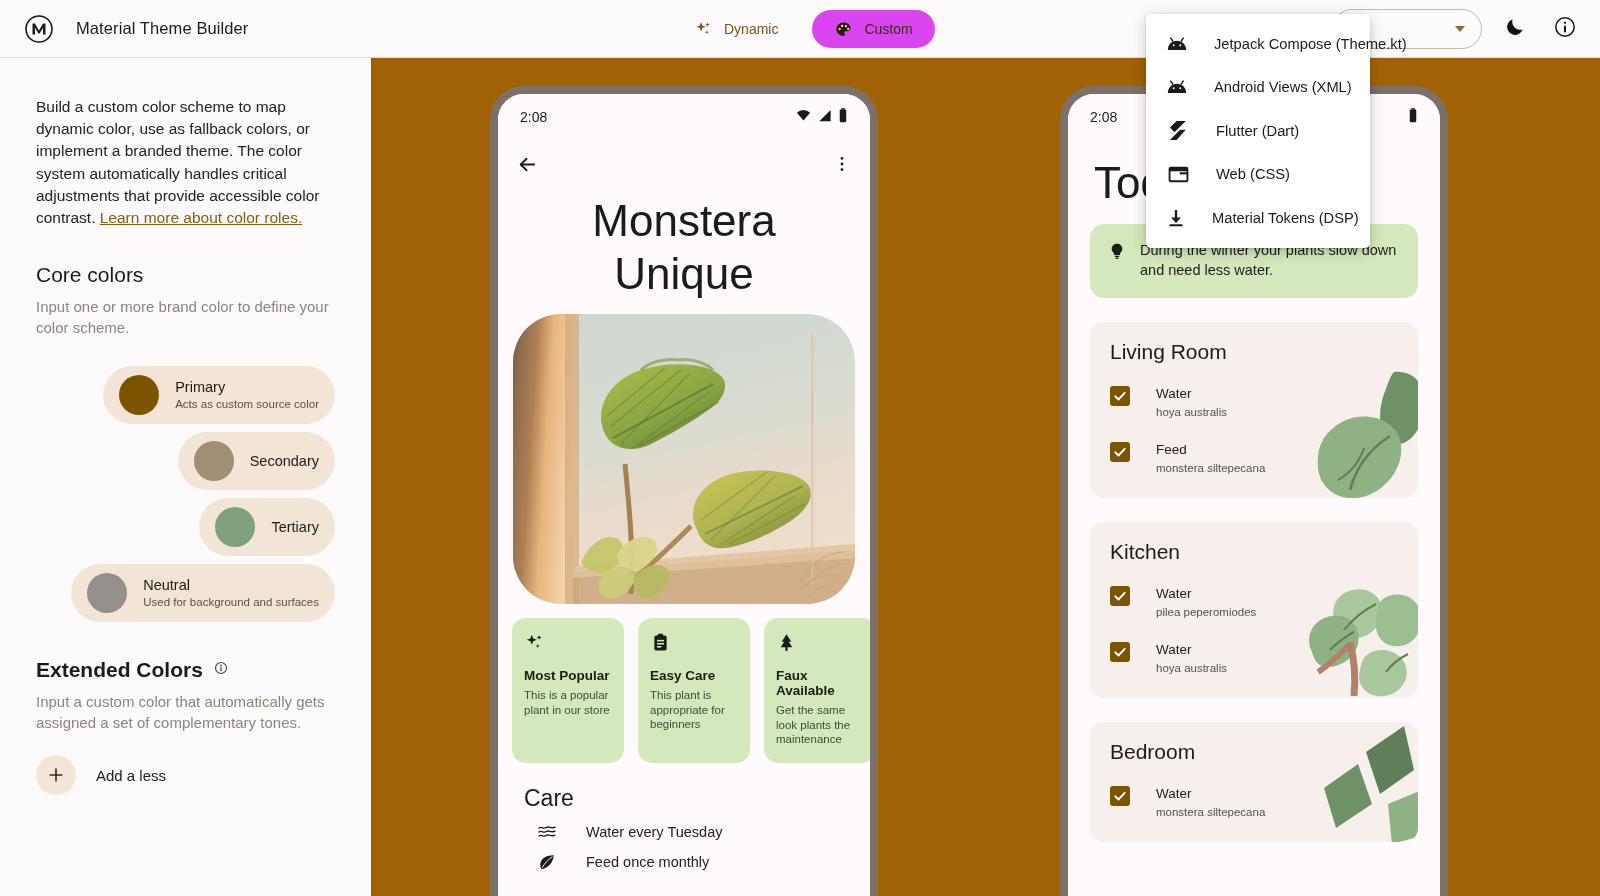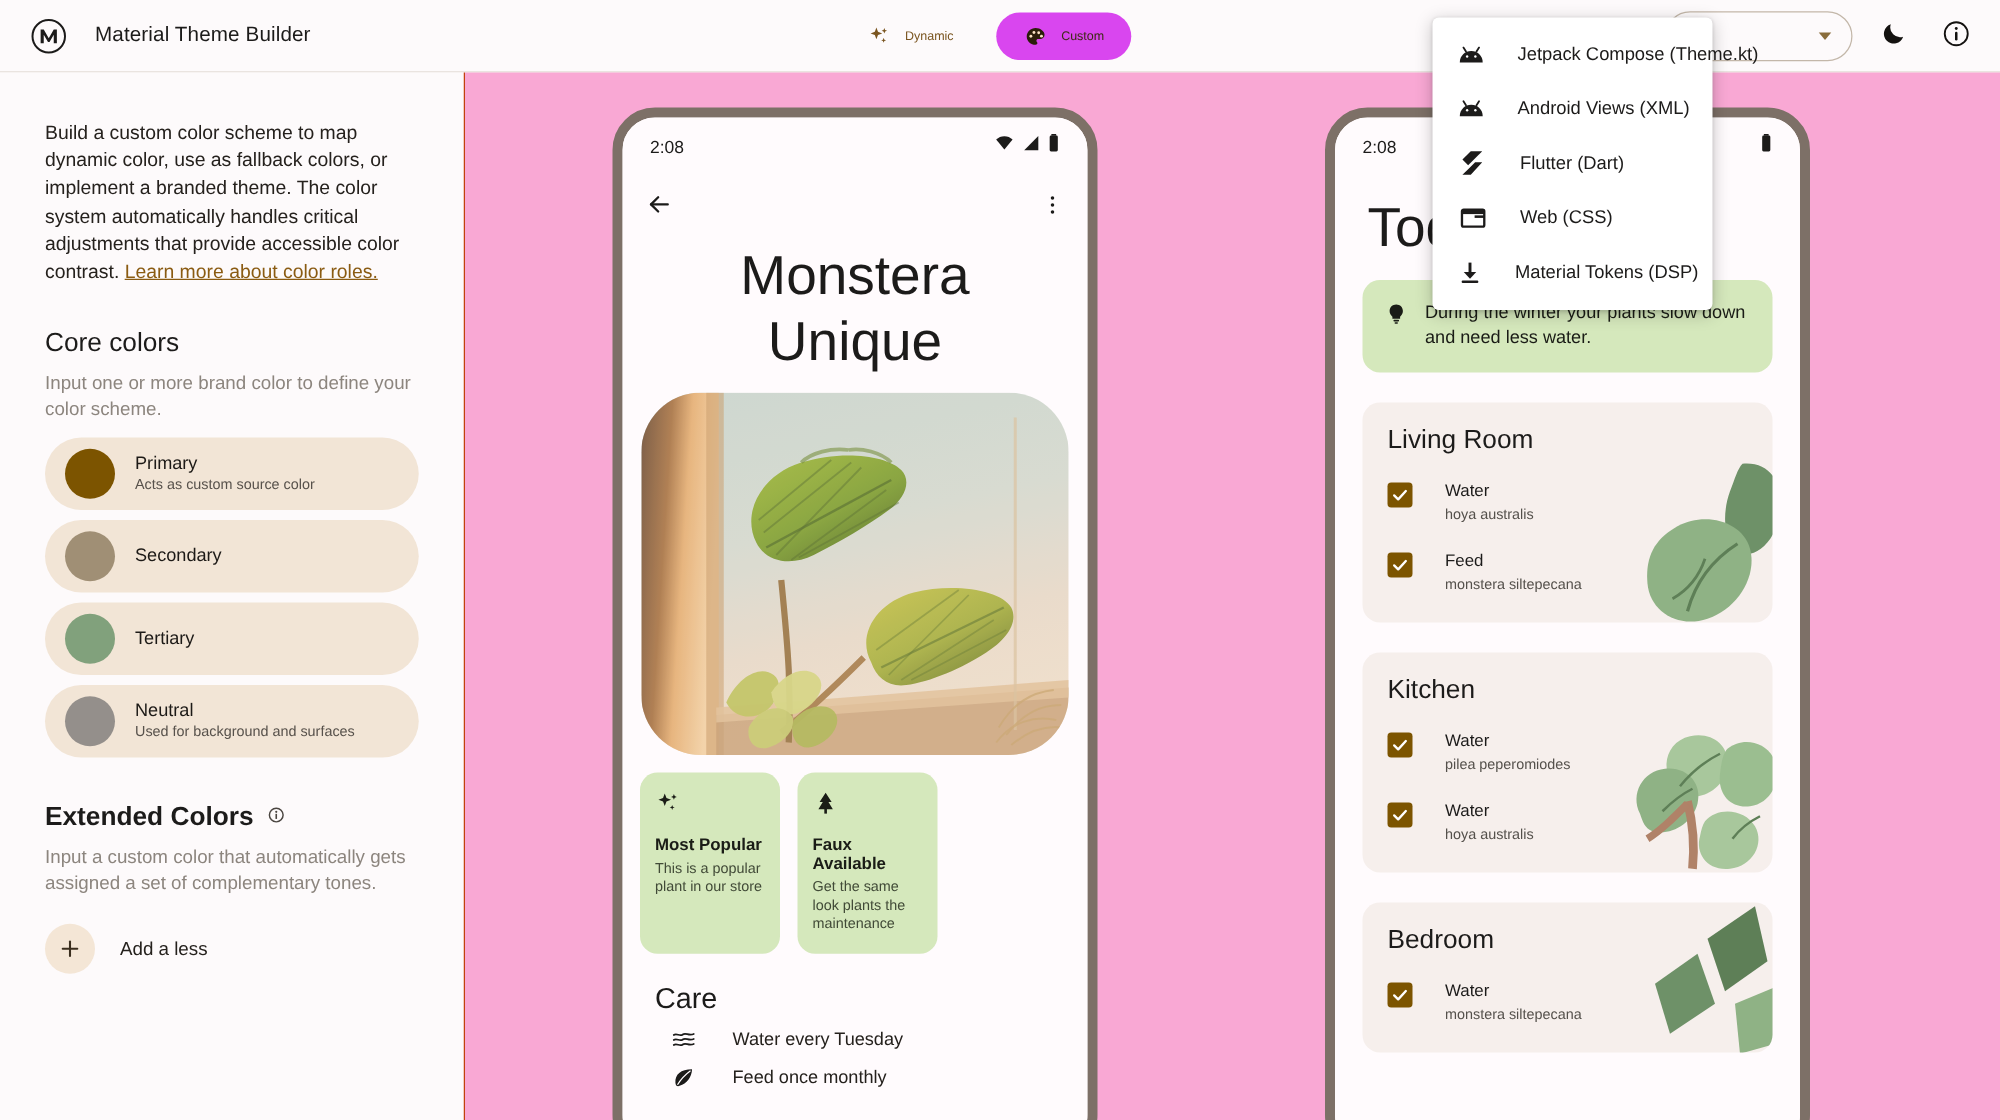--- a/index.html
+++ b/index.html
@@ -22,21 +22,21 @@
   .logo-mark { width: 30px; height: 30px; display: block; }
   .brand-title { font-size: 16.5px; color: #1C1B1A; letter-spacing: .1px; }
 
   .mode-toggle {
     position: absolute; left: 672px; top: 10px;
     display: flex; align-items: center; gap: 12px;
   }
   .mode-chip {
     display: flex; align-items: center; gap: 11px;
     height: 38px; padding: 0 22px; border-radius: 19px;
-    font-size: 10px; color: #7A5520; cursor: pointer; background: transparent;
+    font-size: 14px; color: #7A5520; cursor: pointer; background: transparent;
   }
   .mode-chip.active { background: #d946ef; color: #3B2A13; }
   .mode-chip .ic { display: flex; align-items: center; }
 
   .topright {
     position: absolute; right: 18px; top: 9px;
     display: flex; align-items: center; gap: 16px;
   }
   .export-btn {
     height: 40px; min-width: 150px; border-radius: 20px;
@@ -53,41 +53,41 @@
   .sidebar {
     position: absolute; top: 58px; left: 0; width: 372px; height: 838px;
     background: #FDFAFB; border-right: 1px solid #c2410c;
     padding: 38px 36px 0 36px;
   }
   .intro { font-size: 15.5px; line-height: 22.2px; color: #25211D; }
   .intro a { color: #8A5B12; text-decoration: underline; }
   .sec-head { font-size: 21px; color: #1C1B1A; margin-top: 34px; font-weight: 400; }
   .sec-sub { font-size: 15px; line-height: 20.5px; color: #8C857E; margin-top: 10px; }
 
-  .swatch-list { margin-top: 12px; display: flex; flex-direction: column; gap: 8px; }
+  .swatch-list { margin-top: 28px; display: flex; flex-direction: column; gap: 8px; align-items: flex-end; }
   .swatch-row {
     display: flex; align-items: center; gap: 16px;
     height: 58px; border-radius: 29px; background: #F2E5D6;
     padding: 0 16px; cursor: pointer;
   }
   .dot { width: 40px; height: 40px; border-radius: 50%; flex: 0 0 40px; }
   .sw-text { display: flex; flex-direction: column; justify-content: center; }
   .sw-name { font-size: 14.5px; color: #1D1A17; line-height: 17px; }
   .sw-desc { font-size: 11.5px; color: #57514B; line-height: 15px; margin-top: 1px; }
 
   .ext-head-row { display: flex; align-items: center; gap: 11px; margin-top: 36px; }
   .ext-head { font-size: 21px; color: #1C1B1A; }
   .add-row { display: flex; align-items: center; gap: 20px; margin-top: 22px; cursor: pointer; }
   .add-circle { width: 40px; height: 40px; border-radius: 50%; background: #F4E6D6;
                 display: flex; align-items: center; justify-content: center; }
   .add-label { font-size: 15px; color: #25211D; }
 
   
   .canvas { position: absolute; top: 58px; left: 372px; width: 1228px; height: 838px;
-            background: #f9a8d4; overflow: hidden; }
+            background: #a16207; overflow: hidden; }
 
   .phone { position: absolute; border: 8px solid #7D7067; border-radius: 34px;
            background: #FFFBFD; overflow: hidden; }
   .phone.p1 { left: 118px; top: 28px; width: 388px; height: 840px; }
   .phone.p2 { left: 688px; top: 28px; width: 388px; height: 840px; }
   .screen { position: absolute; inset: 0; background: #FFFBFD; }
 
   .statusbar { height: 46px; display: flex; align-items: center;
                justify-content: space-between; padding: 0 22px; }
   .clock { font-size: 14px; color: #1C1B1A; }
@@ -381,20 +381,33 @@
                 <path d="M16.5 3.5 L17.2 5.3 L19 6 L17.2 6.7 L16.5 8.5 L15.8 6.7 L14 6 L15.8 5.3 Z"></path>
                 <path d="M15 13 L15.6 14.6 L17.2 15.2 L15.6 15.8 L15 17.4 L14.4 15.8 L12.8 15.2 L14.4 14.6 Z"></path>
               </svg>
             </span>
             <div class="f-title">Most Popular</div>
             <div class="f-desc">This is a popular plant in our store</div>
           </div>
           <div class="feature-card">
             <span class="fi">
               <svg width="21" height="21" viewBox="0 0 24 24" fill="#1A1C16">
+                <rect x="5" y="4" width="14" height="17" rx="2"></rect>
+                <rect x="9" y="2" width="6" height="3.6" rx="1.2"></rect>
+                <rect x="8" y="9" width="8" height="1.8" fill="#D5E8BC"></rect>
+                <rect x="8" y="12.5" width="8" height="1.8" fill="#D5E8BC"></rect>
+                <rect x="8" y="16" width="5" height="1.8" fill="#D5E8BC"></rect>
+              </svg>
+            </span>
+            <div class="f-title">Easy Care</div>
+            <div class="f-desc">This plant is appropriate for beginners</div>
+          </div>
+          <div class="feature-card">
+            <span class="fi">
+              <svg width="21" height="21" viewBox="0 0 24 24" fill="#1A1C16">
                 <path d="M12 2.5 L17.5 11 H14.6 L18.6 17.5 H5.4 L9.4 11 H6.5 Z"></path>
                 <rect x="10.8" y="17" width="2.4" height="4.6"></rect>
               </svg>
             </span>
             <div class="f-title">Faux Available</div>
             <div class="f-desc">Get the same look plants the maintenance</div>
           </div>
         </div>
 
         <div class="care-head">Care</div>

